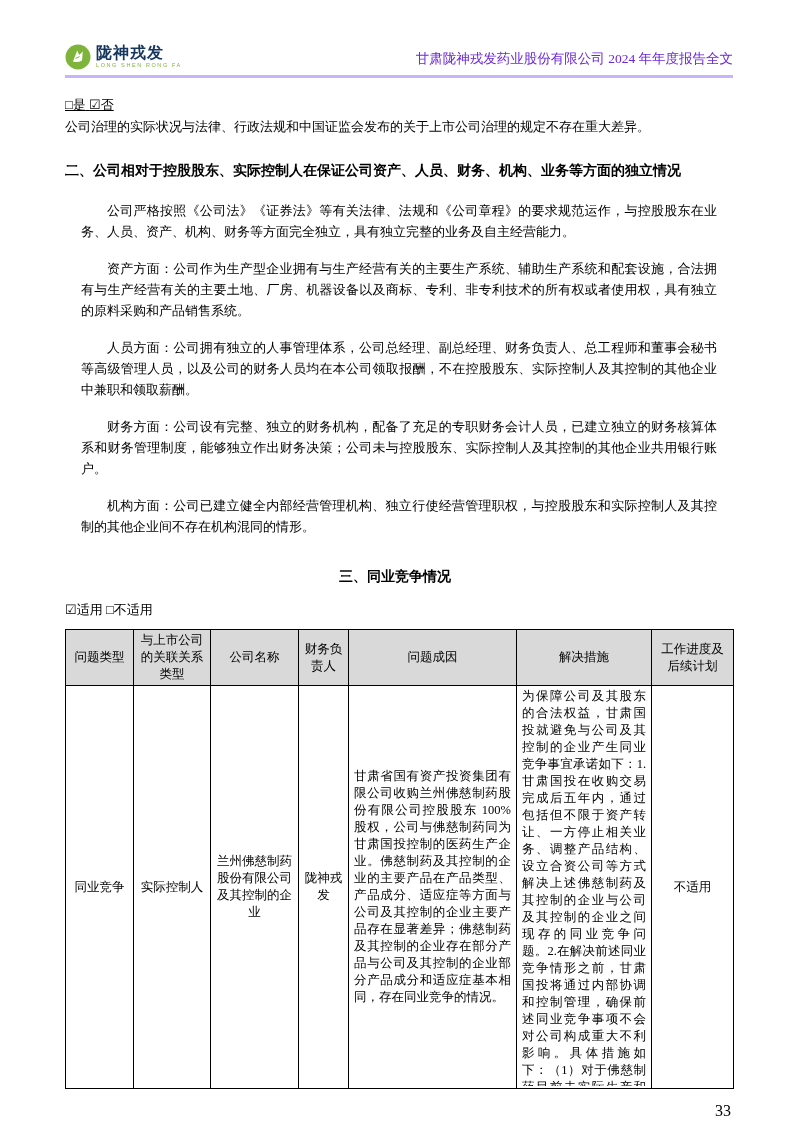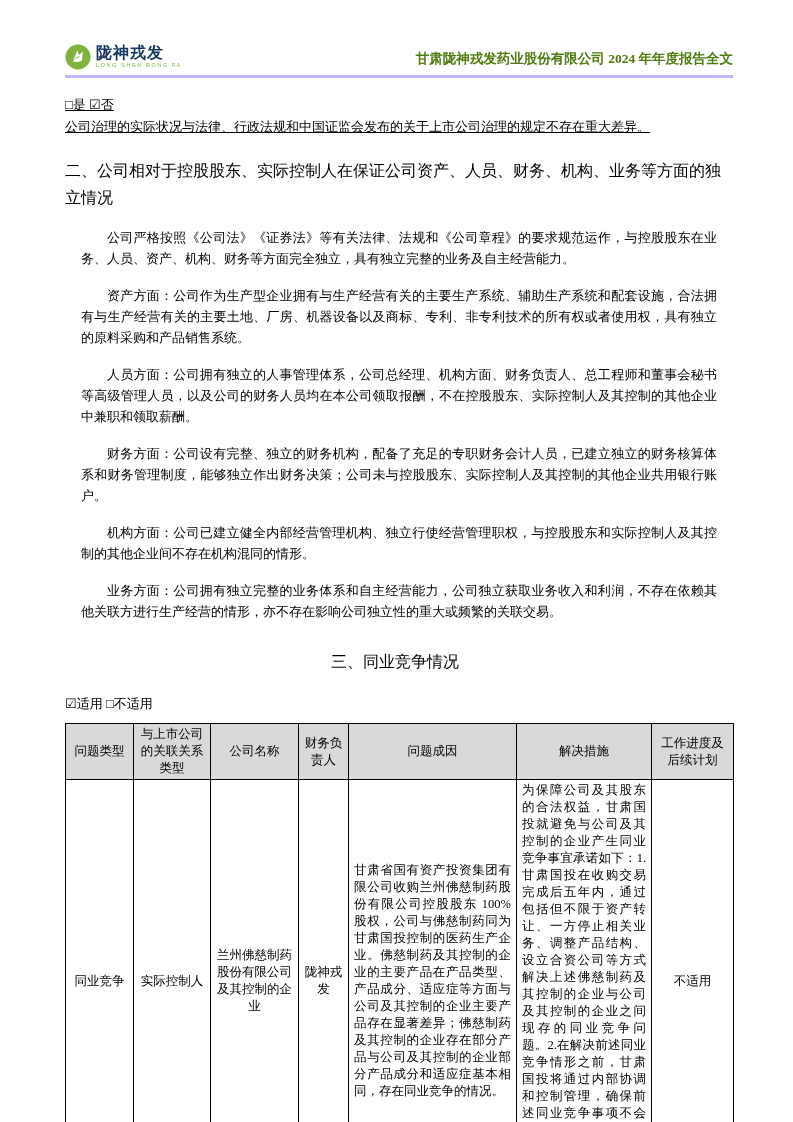--- a/index.html
+++ b/index.html
@@ -17,34 +17,34 @@
   .doc-header{
     display:flex;justify-content:space-between;align-items:flex-end;
     border-bottom:3px solid #c4b5fd;
     padding-bottom:5px;
   }
   .logo{display:flex;align-items:center;gap:5px;}
   .logo-mark{width:26px;height:26px;flex:0 0 auto;}
   .logo-text{display:flex;flex-direction:column;line-height:1;}
   .logo-cn{font-size:16px;font-weight:bold;color:#17365D;letter-spacing:1px;font-family:"Liberation Sans",sans-serif;}
   .logo-en{font-size:5.5px;color:#7FB43C;letter-spacing:1.6px;margin-top:2px;font-family:"Liberation Sans",sans-serif;}
-  .doc-title{font-size:13.5px;color:#4d7c0f;padding-bottom:2px;font-weight:bold;}
+  .doc-title{font-size:13.5px;color:#6d28d9;padding-bottom:2px;}
   
   .check-line{margin-top:16px;font-size:13px;line-height:21px;text-decoration:underline;}
-  .plain-par{margin:1px 0 0 0;font-size:13px;line-height:21px;text-align:justify;text-decoration:underline;}
+  .plain-par{margin:1px 0 0 0;font-size:13px;line-height:21px;text-align:justify;}
   h2.sec{
-    font-size:16px;font-weight:normal;line-height:27px;
+    font-size:14px;font-weight:bold;line-height:27px;
     margin:20px 8px 10px 0;
   }
   .indent-par{
     margin:16px;font-size:13px;line-height:21px;
     text-indent:2em;text-align:justify;
   }
   h2.sec3{margin-top:26px;margin-bottom:0;text-align:center;}
-  .apply-line{margin-top:18px;font-size:13px;line-height:21px;}
+  .apply-line{margin-top:9px;font-size:13px;line-height:21px;}
   
   table.comp{
     width:668px;margin-top:9px;
     border-collapse:collapse;table-layout:fixed;
     font-size:12.5px;
   }
   table.comp th,table.comp td{
     border:1px solid #000;
     padding:2px 5px;
     box-sizing:border-box;
@@ -96,24 +96,23 @@
 
   <div class="check-line">
     <span>□是</span>
     <span>☑否</span>
   </div>
   <p class="plain-par">公司治理的实际状况与法律、行政法规和中国证监会发布的关于上市公司治理的规定不存在重大差异。</p>
 
   <h2 class="sec">二、公司相对于控股股东、实际控制人在保证公司资产、人员、财务、机构、业务等方面的独立情况</h2>
   <p class="indent-par">公司严格按照《公司法》《证券法》等有关法律、法规和《公司章程》的要求规范运作，与控股股东在业务、人员、资产、机构、财务等方面完全独立，具有独立完整的业务及自主经营能力。</p>
   <p class="indent-par">资产方面：公司作为生产型企业拥有与生产经营有关的主要生产系统、辅助生产系统和配套设施，合法拥有与生产经营有关的主要土地、厂房、机器设备以及商标、专利、非专利技术的所有权或者使用权，具有独立的原料采购和产品销售系统。</p>
-  <p class="indent-par">人员方面：公司拥有独立的人事管理体系，公司总经理、机构方面、财务负责人、总工程师和董事会秘书等高级管理人员，以及公司的财务人员均在本公司领取报酬，不在控股股东、实际控制人及其控制的其他企业中兼职和领取薪酬。</p>
+  <p class="indent-par">人员方面：公司拥有独立的人事管理体系，公司总经理、副总经理、财务负责人、总工程师和董事会秘书等高级管理人员，以及公司的财务人员均在本公司领取报酬，不在控股股东、实际控制人及其控制的其他企业中兼职和领取薪酬。</p>
   <p class="indent-par">财务方面：公司设有完整、独立的财务机构，配备了充足的专职财务会计人员，已建立独立的财务核算体系和财务管理制度，能够独立作出财务决策；公司未与控股股东、实际控制人及其控制的其他企业共用银行账户。</p>
   <p class="indent-par">机构方面：公司已建立健全内部经营管理机构、独立行使经营管理职权，与控股股东和实际控制人及其控制的其他企业间不存在机构混同的情形。</p>
-  <p class="indent-par">业务方面：公司拥有独立完整的业务体系和自主经营能力，公司独立获取业务收入和利润，不存在依赖其他关联方进行生产经营的情形，亦不存在影响公司独立性的重大或频繁的关联交易。</p>
 
   <h2 class="sec sec3">三、同业竞争情况</h2>
   <div class="apply-line">
     <span>☑适用</span>
     <span>□不适用</span>
   </div>
 
   <table class="comp">
     <colgroup>
       <col style="width:68px">

